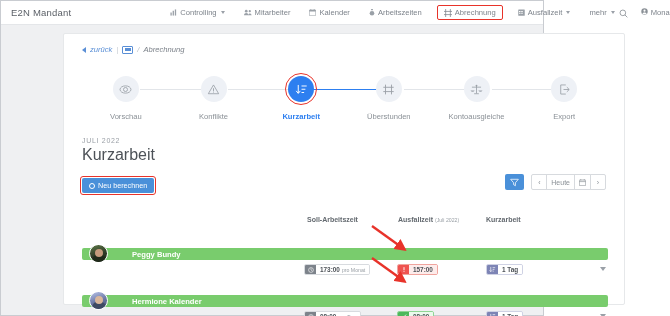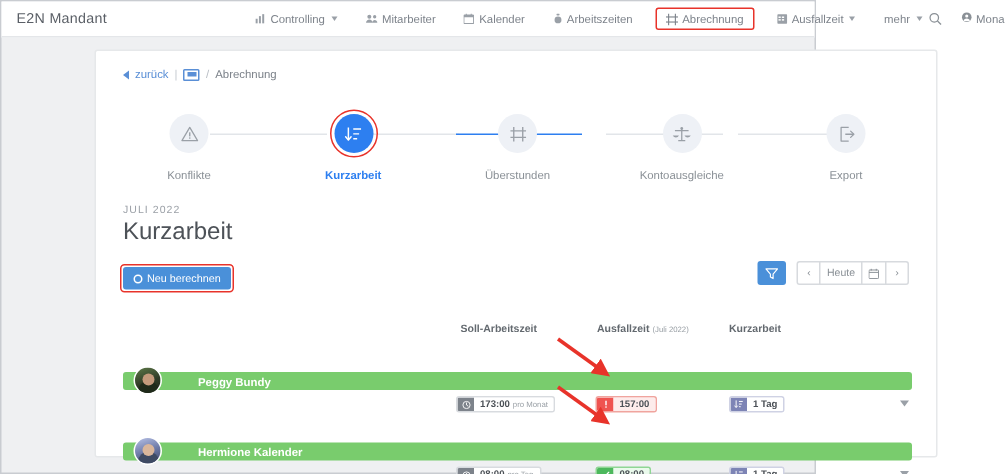--- a/index.html
+++ b/index.html
@@ -82,20 +82,21 @@
     background: #ffffff;
     border: 1px solid #e6e8ea;
     border-radius: 2px;
   }
 
   
   .crumb {
     display: flex; align-items: center; gap: 4px;
     padding: 11px 0 0 18px;
     font-size: 7.6px;
+    font-style: italic;
   }
   .crumb .back-ar {
     width: 0; height: 0;
     border-top: 3px solid transparent;
     border-bottom: 3px solid transparent;
     border-right: 4px solid #5a8fd6;
   }
   .crumb a { color: #5a8fd6; text-decoration: none; cursor: pointer; }
   .crumb .pipe { color: #c7ccd2; }
   .crumb .chip {
@@ -438,20 +439,29 @@
     </div>
 
     <div class="stepper">
 
       <div class="connector" style="left:58px;width:78px;"></div>
       <div class="connector" style="left:146px;width:78px;"></div>
       <div class="connector blue" style="left:222px;width:84px;"></div>
       <div class="connector" style="left:322px;width:78px;"></div>
       <div class="connector" style="left:410px;width:78px;"></div>
 
+      <div class="step">
+        <div class="bub">
+          <svg width="13" height="13" viewBox="0 0 20 20">
+            <ellipse cx="10" cy="10" rx="8.4" ry="5.6" fill="none" stroke="#9aa0a7" stroke-width="1.3"></ellipse>
+            <circle cx="10" cy="10" r="3.1" fill="none" stroke="#9aa0a7" stroke-width="1.3"></circle>
+          </svg>
+        </div>
+        <div class="lbl">Vorschau</div>
+      </div>
 
       <div class="step">
         <div class="bub">
           <svg width="13" height="13" viewBox="0 0 20 20">
             <path d="M10 3 L18 16.5 H2 Z" fill="none" stroke="#9aa0a7" stroke-width="1.3" stroke-linejoin="round"></path>
             <rect x="9.3" y="8" width="1.4" height="4.2" fill="#9aa0a7"></rect>
             <rect x="9.3" y="13.2" width="1.4" height="1.4" fill="#9aa0a7"></rect>
           </svg>
         </div>
         <div class="lbl">Konflikte</div>

